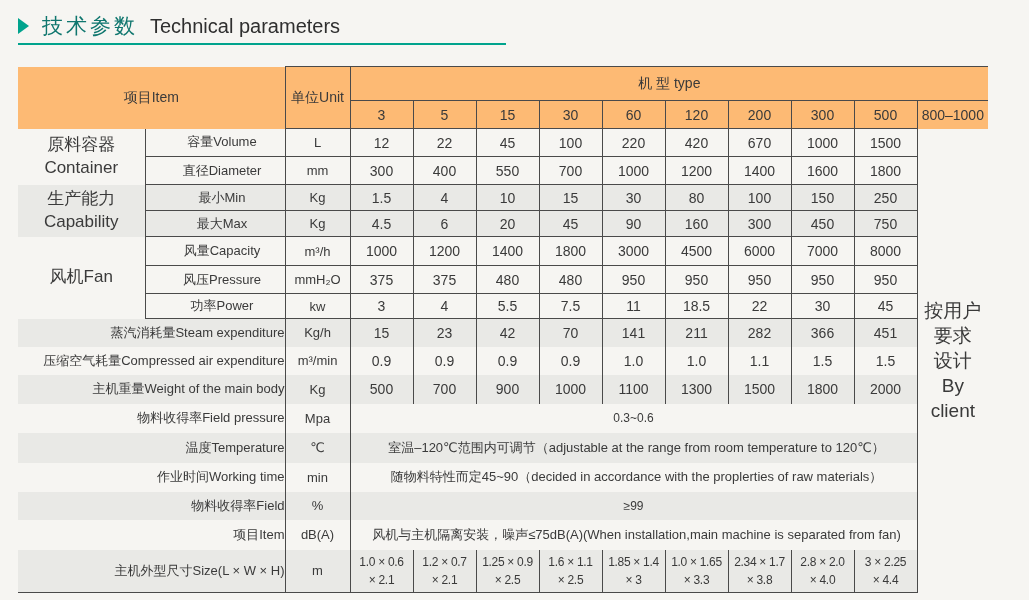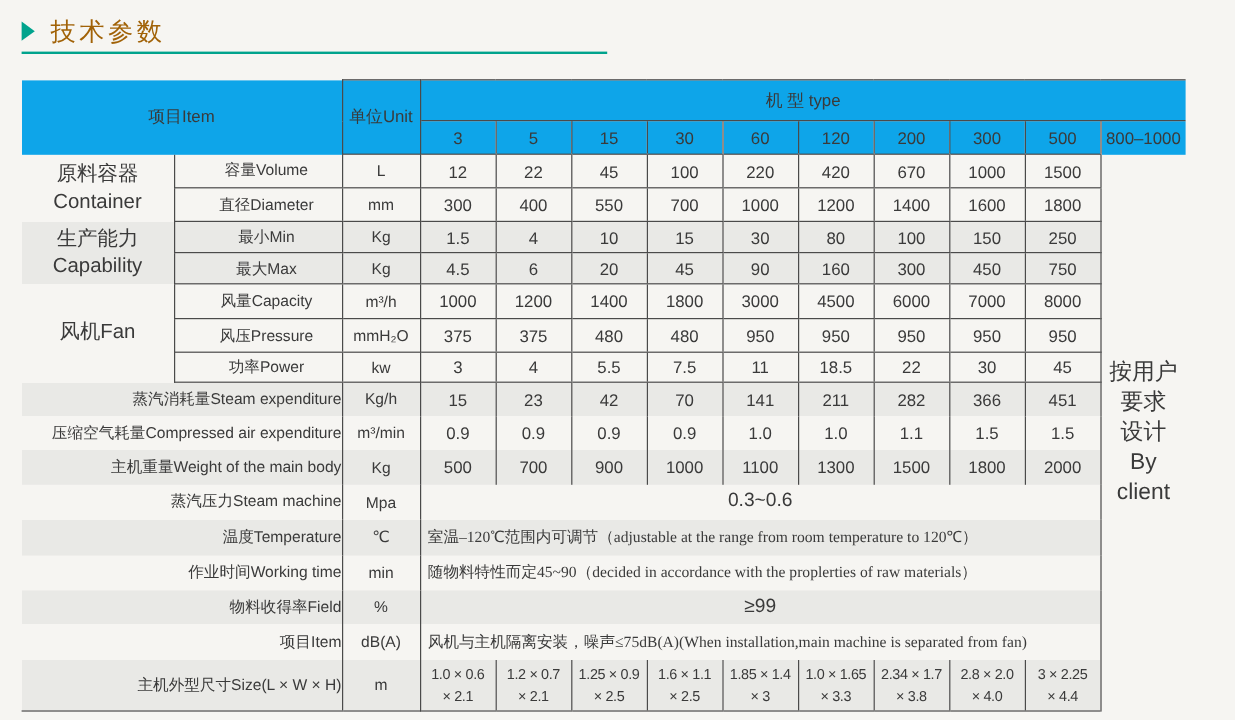--- a/index.html
+++ b/index.html
@@ -5,48 +5,49 @@
   html,body{margin:0;padding:0;}
   body{
     width:1029px;height:600px;position:relative;overflow:hidden;
     background:#f6f5f2;color:#3a3a3a;
     font-family:"Liberation Sans","DejaVu Sans",sans-serif;
     -webkit-font-smoothing:antialiased;
   }
   
   .title-row{position:absolute;left:18px;top:12px;display:flex;align-items:center;}
   .arrow{width:0;height:0;border-left:11px solid #00a38d;border-top:8px solid transparent;border-bottom:8px solid transparent;margin-right:13px;}
-  .title-zh{font-size:21px;letter-spacing:3px;color:#a16207;}
+  .title-zh{font-size:21px;letter-spacing:3px;color:#0f766e;}
   .title-en{font-size:20px;margin-left:12px;color:#2f2f2f;}
   .title-underline{position:absolute;left:18px;top:43px;width:488px;height:2px;background:#00a38d;}
   
   table{position:absolute;left:18px;top:66px;width:970px;border-collapse:collapse;table-layout:fixed;font-size:13px;color:#3a3a3a;}
   td{padding:0;text-align:center;vertical-align:middle;border:0 solid #4a4a4a;overflow:hidden;white-space:nowrap;}
-  td.hd{background:#0ea5e9;font-size:14px;}
+  td.hd{background:#fdba74;font-size:14px;}
   td.g{background:#e9e9e6;}
   .bl{border-left-width:1px;}
   .br{border-right-width:1px;}
   .bb{border-bottom-width:1px;}
   .bt{border-top-width:1px;}
   td.grp{font-size:17px;line-height:1.3;white-space:normal;}
   td.sub{text-align:center;padding-left:14px;}
   td.lbl{text-align:right;padding-left:10px;}
   td.u{font-size:13px;}
   td.v{font-size:14px;}
-  td.mergetxt{text-align:left;padding-left:6px;font-family:Liberation Serif, serif;}
-  td.mergectr{font-size:16px;}
+  td.mergetxt{text-align:center;padding-left:6px;}
+  td.mergectr{font-size:12px;}
   td.sz{font-size:12px;line-height:1.5;letter-spacing:-0.3px;white-space:normal;}
   td.client{font-size:19px;line-height:25px;white-space:normal;}
 </style>
 </head>
 <body>
 
 <div class="title-row">
   <span class="arrow"></span>
   <span class="title-zh">技术参数</span>
+  <span class="title-en">Technical parameters</span>
 </div>
 <div class="title-underline"></div>
 
 <table>
   <colgroup>
     <col style="width:127px">
       <col style="width:140px">
       <col style="width:65px">
     <col style="width:63px">
       <col style="width:63px">
@@ -231,21 +232,21 @@
     <td class="v g bl">900</td>
     <td class="v g bl">1000</td>
     <td class="v g bl">1100</td>
     <td class="v g bl">1300</td>
     <td class="v g bl">1500</td>
     <td class="v g bl">1800</td>
     <td class="v g bl">2000</td>
   </tr>
 
   <tr style="height:29px">
-    <td class="lbl" colspan="2">蒸汽压力Steam machine</td>
+    <td class="lbl" colspan="2">物料收得率Field pressure</td>
     <td class="u bl br">Mpa</td>
     <td class="mergectr bl" colspan="9">0.3~0.6</td>
   </tr>
 
   <tr style="height:30px">
     <td class="lbl g" colspan="2">温度Temperature</td>
     <td class="u g bl br">℃</td>
     <td class="mergetxt g bl" colspan="9">室温–120℃范围内可调节（adjustable at the range from room temperature to 120℃）</td>
   </tr>
 

